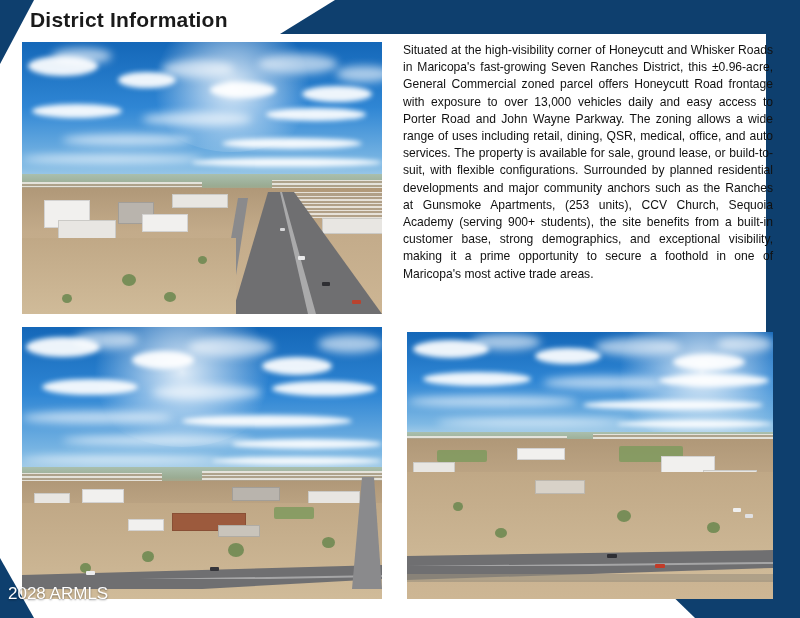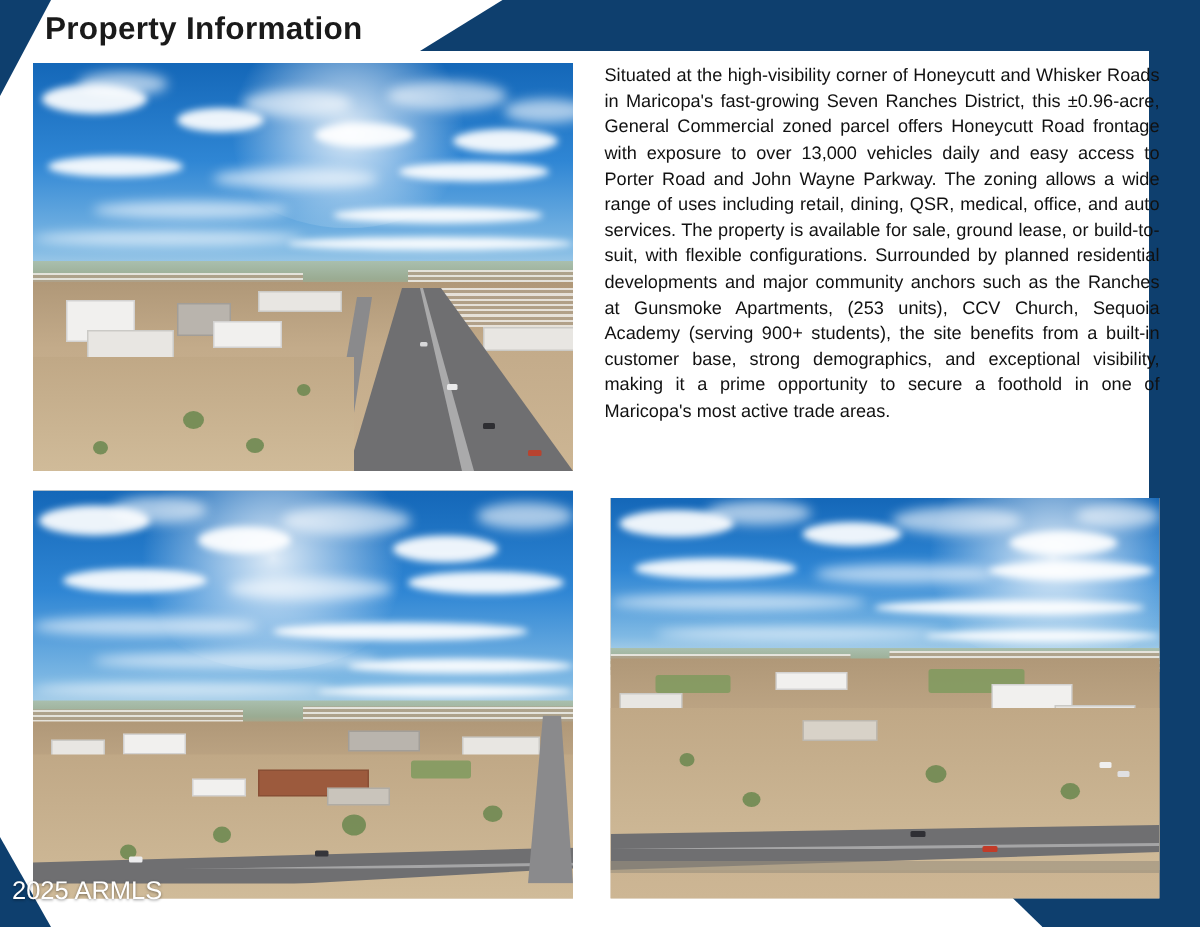--- a/index.html
+++ b/index.html
@@ -226,21 +226,21 @@
 </head>
 <body>
 
 <div class="corner-tl"></div>
 <div class="corner-top-right"></div>
 <div class="corner-right-edge"></div>
 <div class="corner-bottom"></div>
 <div class="corner-bottom-notch"></div>
 <div class="corner-bl-diag"></div>
 
-<div class="page-title">Property Information</div>
+<div class="page-title">District Information</div>
 
 <div class="hero-photo">
   <div class="aerial">
     <div class="sky" style="height:145px;"></div>
     <div class="sun-glow" style="left:120px;top:-20px;width:180px;height:130px;"></div>
     <div class="cloud" style="left:6px;top:14px;width:70px;height:20px;"></div>
     <div class="cloud soft" style="left:30px;top:6px;width:60px;height:16px;"></div>
     <div class="cloud" style="left:96px;top:30px;width:58px;height:16px;"></div>
     <div class="cloud soft" style="left:140px;top:18px;width:72px;height:18px;"></div>
     <div class="cloud" style="left:188px;top:40px;width:66px;height:16px;"></div>
@@ -393,13 +393,13 @@
     <div class="road" style="left:0px;top:218px;width:366px;height:30px;
       clip-path: polygon(0 6px, 366px 0, 366px 18px, 0 30px);"></div>
     <div class="lane" style="left:0px;top:230px;width:366px;height:4px;
       clip-path: polygon(0 4px, 366px 0, 366px 2px, 0 6px); opacity:0.5;"></div>
     <div class="car" style="left:200px;top:222px;width:10px;height:4px;background:#2f2f34;"></div>
     <div class="car" style="left:248px;top:232px;width:10px;height:4px;background:#c23b28;"></div>
     <div class="road light" style="left:0px;top:242px;width:366px;height:8px;background:#9a8f7d;opacity:0.6;"></div>
   </div>
 </div>
 
-<div class="watermark">2025 ARMLS</div>
+<div class="watermark">2028 ARMLS</div>
 
 </body></html>

